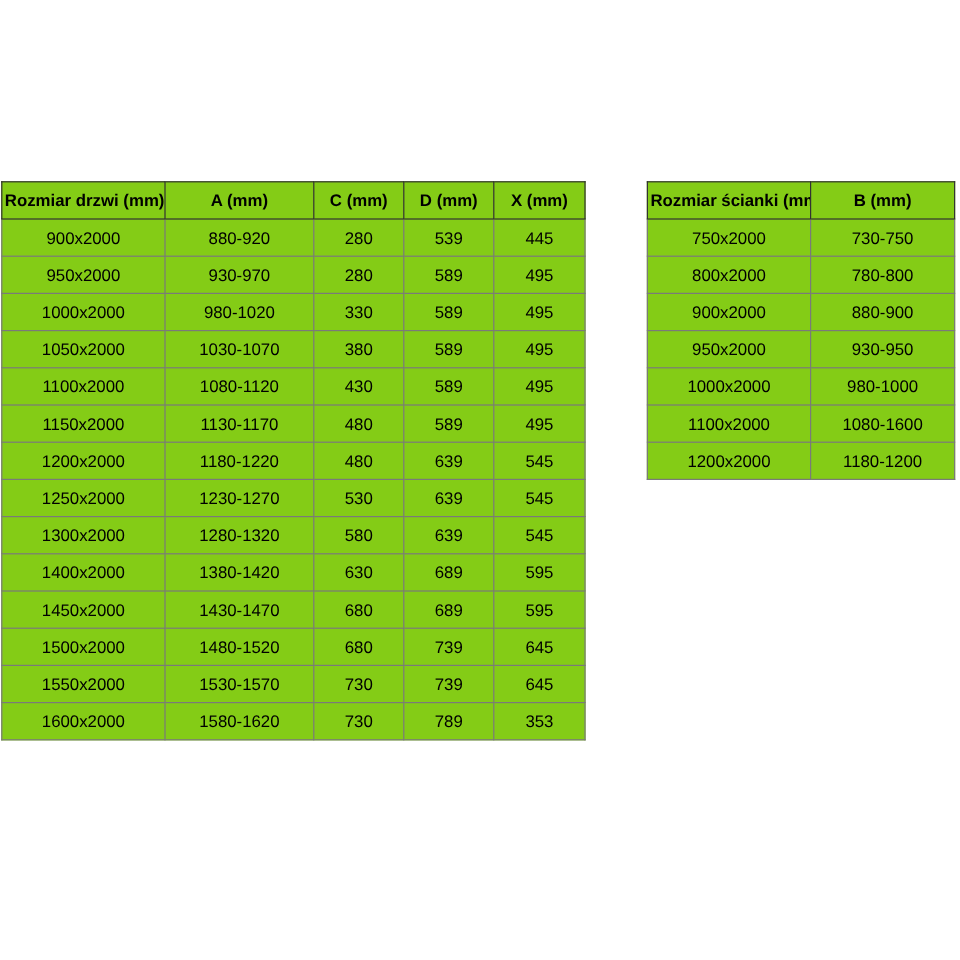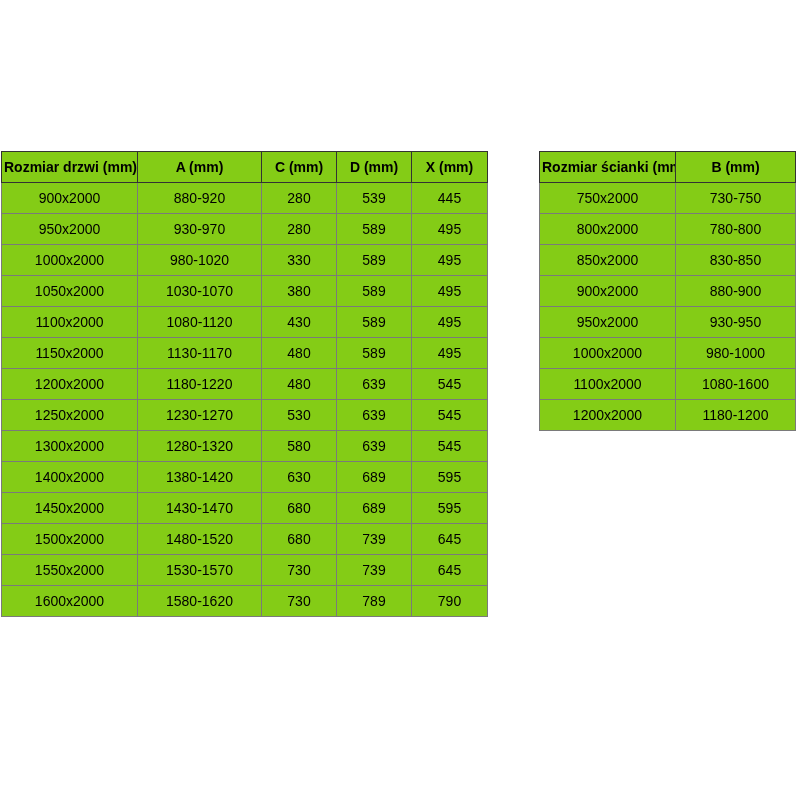--- a/index.html
+++ b/index.html
@@ -162,21 +162,21 @@
         <td>1530-1570</td>
         <td>730</td>
         <td>739</td>
         <td>645</td>
       </tr>
       <tr>
         <td>1600x2000</td>
         <td>1580-1620</td>
         <td>730</td>
         <td>789</td>
-        <td>790</td>
+        <td>353</td>
       </tr>
     </tbody>
   </table>
 
 <table id="wall-table" class="spec">
   <colgroup>
     <col style="width:136px">
     <col style="width:120px">
   </colgroup>
 <thead>
@@ -188,24 +188,20 @@
     <tbody>
       <tr>
         <td>750x2000</td>
         <td>730-750</td>
       </tr>
       <tr>
         <td>800x2000</td>
         <td>780-800</td>
       </tr>
       <tr>
-        <td>850x2000</td>
-        <td>830-850</td>
-      </tr>
-      <tr>
         <td>900x2000</td>
         <td>880-900</td>
       </tr>
       <tr>
         <td>950x2000</td>
         <td>930-950</td>
       </tr>
       <tr>
         <td>1000x2000</td>
         <td>980-1000</td>

